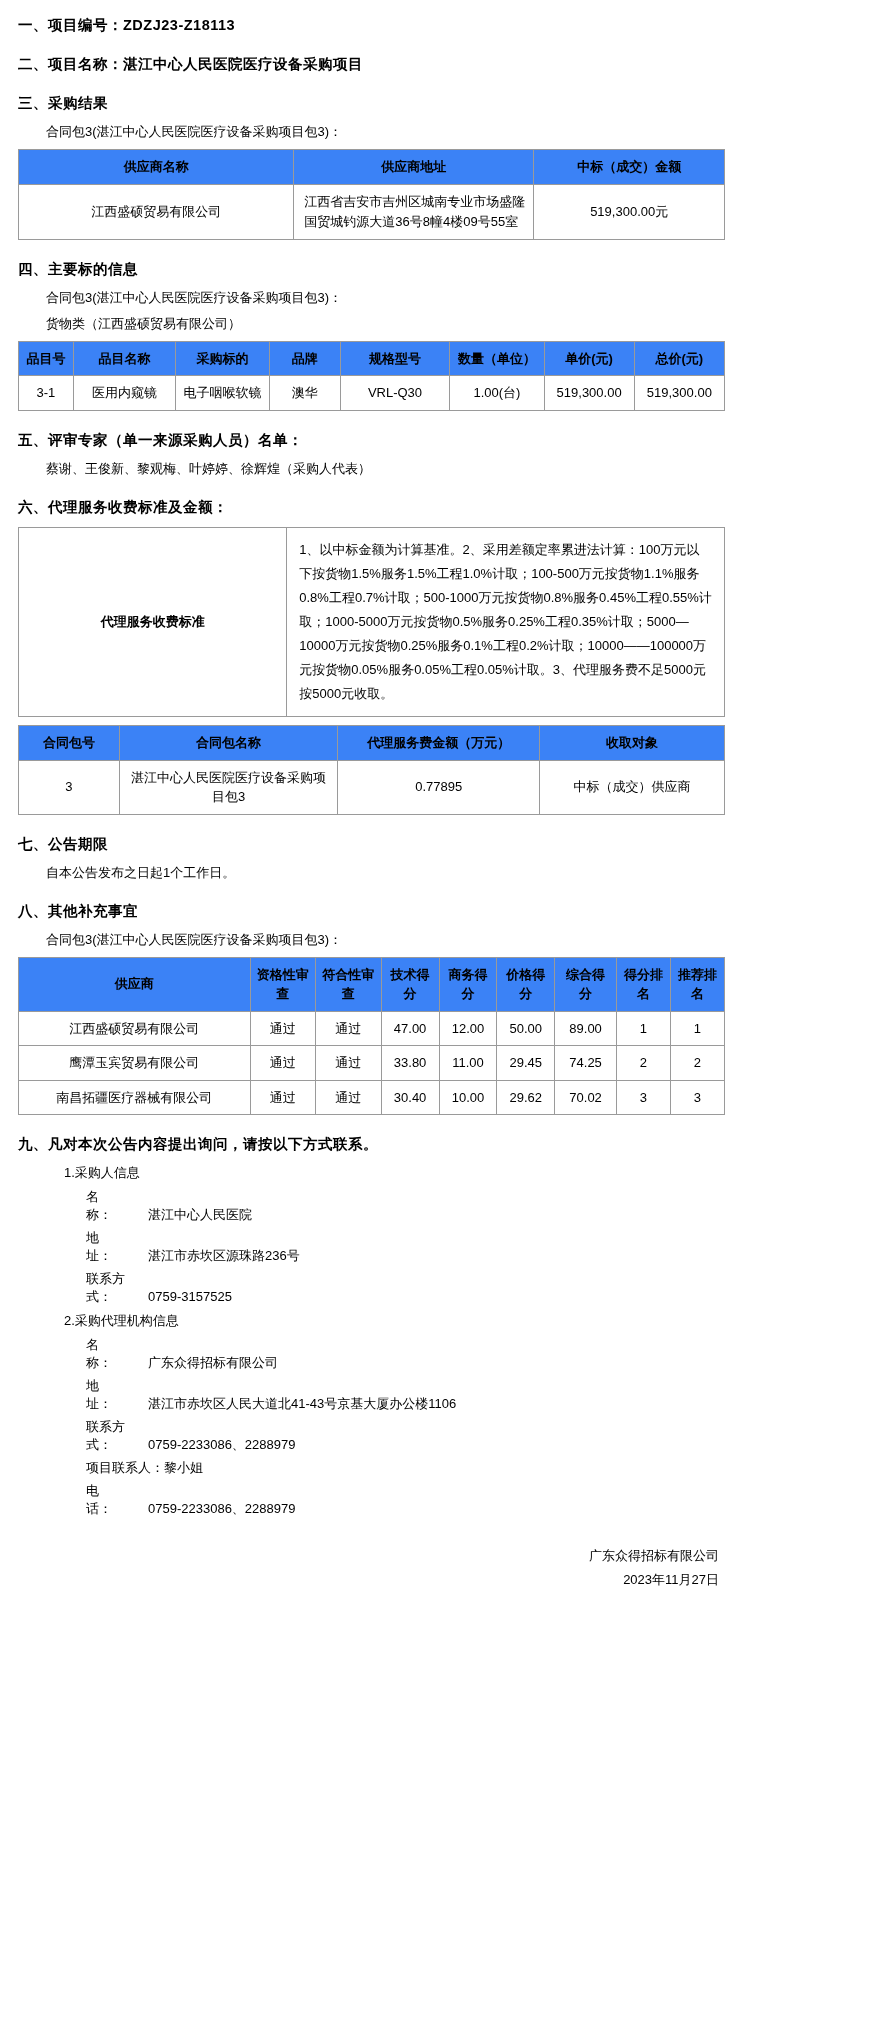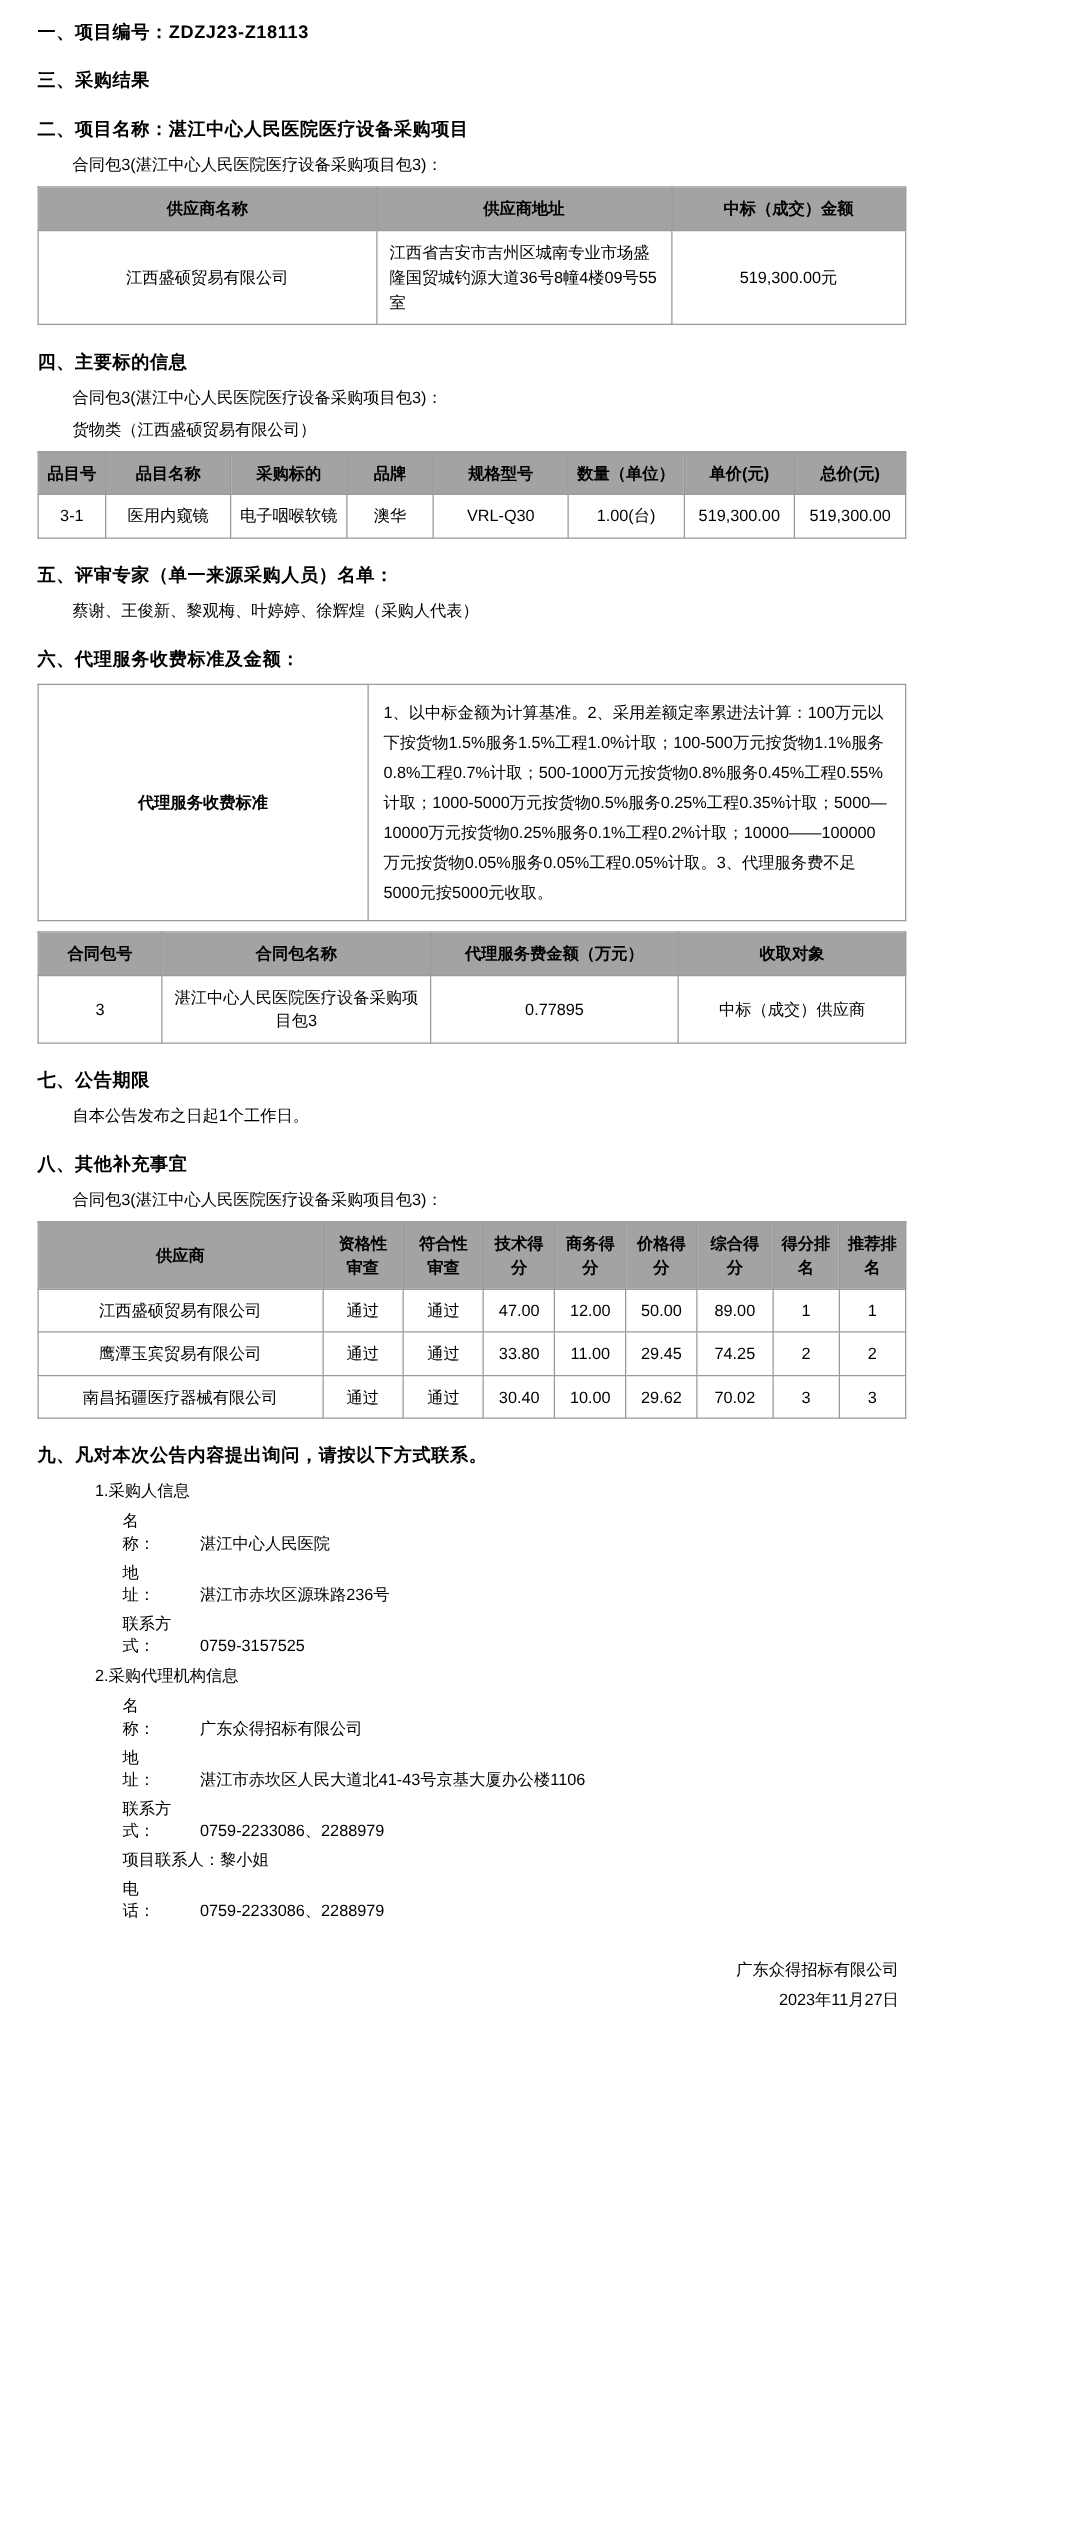--- a/index.html
+++ b/index.html
@@ -9,21 +9,21 @@
   }
   body {
     width: 873px;
     font-family: "Liberation Sans", "DejaVu Sans", sans-serif;
     color: #000000;
     font-size: 13px;
   }
   .page {
     width: 747px;
     box-sizing: border-box;
-    padding: 8px 22px 18px 30px;
+    padding: 8px 22px 18px 18px;
   }
   .sec-head {
     font-weight: bold;
     font-size: 14.5px;
     margin: 20px 0 10px 0;
     letter-spacing: 0.5px;
   }
   .sec-head.first { margin-top: 8px; }
   .indent1 {
     margin: 8px 0 8px 28px;
@@ -47,21 +47,21 @@
     border: 1px solid #9a9a9a;
     padding: 7px 6px;
     font-size: 13px;
     font-weight: normal;
     text-align: center;
     vertical-align: middle;
     line-height: 1.5;
   }
   table th {
     font-weight: bold;
-    background: #a3a3a3;
+    background: #3b82f6;
   }
   .t-left { text-align: center; }
   .t-right { text-align: center; }
   .addr-cell {
     text-align: left;
     padding-left: 10px;
     line-height: 1.55;
   }
   .fee-text {
     text-align: left;
@@ -83,23 +83,23 @@
     width: 62px;
   }
 </style>
 </head>
 <body>
 
 <div class="page">
 
   <div class="sec-head first">一、项目编号：ZDZJ23-Z18113</div>
 
+  <div class="sec-head">二、项目名称：湛江中心人民医院医疗设备采购项目</div>
+
   <div class="sec-head">三、采购结果</div>
-
-  <div class="sec-head">二、项目名称：湛江中心人民医院医疗设备采购项目</div>
   <div class="indent1">合同包3(湛江中心人民医院医疗设备采购项目包3)：</div>
 
   <table>
     <colgroup>
         <col style="width:39%">
         <col style="width:34%">
         <col style="width:27%">
       </colgroup>
     <thead>
       <tr>

